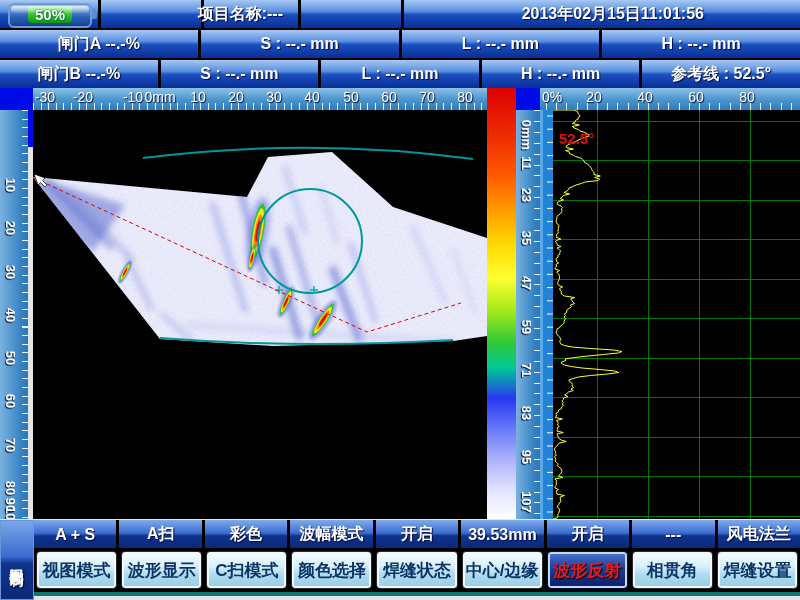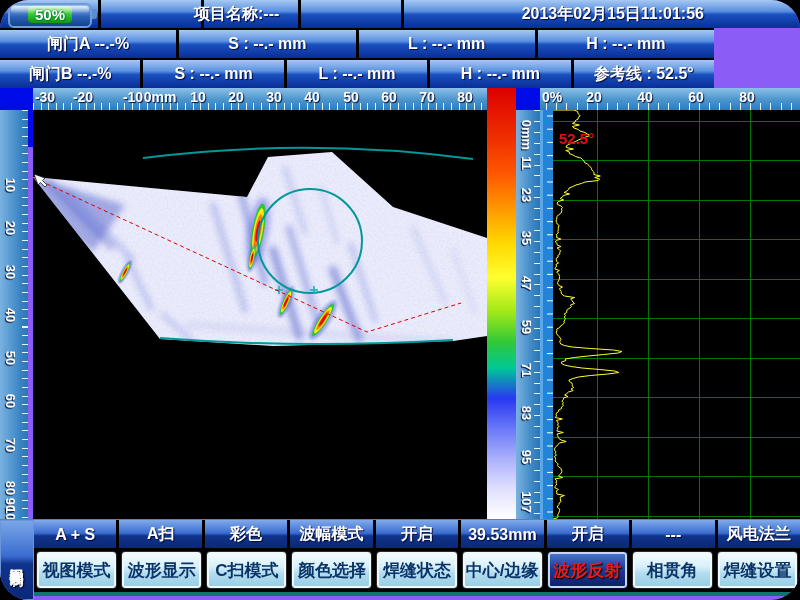--- a/index.html
+++ b/index.html
@@ -1,48 +1,48 @@
 <!DOCTYPE html>
 <html><head>
 <meta charset="utf-8">
 <style>
   html,body{margin:0;padding:0;background:#000;}
-  #screen{position:relative;width:800px;height:600px;overflow:hidden;background:#8b5cf6;
-          font-family:"Liberation Sans",sans-serif;-webkit-user-select:none;user-select:none;border-radius:29px;}
+  #screen{position:relative;width:800px;height:600px;overflow:hidden;background:#e5e5e5;
+          font-family:"Liberation Sans",sans-serif;-webkit-user-select:none;user-select:none;}
   .abs{position:absolute;}
   
   .glossy{background:linear-gradient(180deg,#a6c8f2 0%,#5a90e0 40%,#1a50c0 52%,#0a2e96 100%);}
   .topbar{left:0;top:0;width:800px;height:28px;}
   .tbdiv{top:0;width:3px;height:28px;background:#000;}
   .tbtext{color:#fff;font-weight:bold;font-size:16px;line-height:28px;text-shadow:1px 1px 1px rgba(0,0,40,.9);}
   
   .bat{left:8px;top:3px;width:80px;height:21px;border:2px solid #6e9cd8;border-radius:6px;
        background:linear-gradient(180deg,#9cc0ee,#2a62b8 55%,#16418e);overflow:hidden;}
   .batfill{position:absolute;left:18px;top:1px;width:44px;height:17px;border-radius:4px;
        background:linear-gradient(180deg,#9af08a,#2ec22e 55%,#119611);}
   .batgloss{position:absolute;left:1px;top:1px;right:1px;height:7px;border-radius:4px;
        background:linear-gradient(180deg,rgba(255,255,255,.75),rgba(255,255,255,.05));}
   .battext{position:absolute;left:0;top:0;width:100%;text-align:center;color:#fff;font-weight:bold;
        font-size:15px;line-height:19px;text-shadow:1px 1px 1px #083,0 0 2px #052;}
   .batnub{left:92px;top:9px;width:5px;height:10px;border-radius:0 3px 3px 0;background:#5a8cd0;}
   
-  .gaterow{left:0;width:714px;height:30px;display:flex;gap:3px;background:#000;border-top:2px solid #000;box-sizing:border-box;}
+  .gaterow{left:0;width:800px;height:30px;display:flex;gap:3px;background:#000;border-top:2px solid #000;box-sizing:border-box;}
   .gcell{flex:1 1 0;display:flex;align-items:center;justify-content:center;color:#fff;font-weight:bold;
          font-size:16px;text-shadow:1px 1px 1px rgba(0,0,40,.9);
          background:linear-gradient(180deg,#a6c8f2 0%,#5a90e0 40%,#1a50c0 52%,#0a2e96 100%);}
   
   .rulerbg{background:linear-gradient(180deg,#8cc0e8 0%,#4a94cc 55%,#2f7cba 100%);}
   .vrulerbg{background:linear-gradient(90deg,#7ab2e0 0%,#3a86c4 70%,#2a76b6 100%);}
   .topruler{left:33px;top:88px;width:454px;height:22px;overflow:hidden;}
   .topruler::after{content:"";position:absolute;left:0;right:0;bottom:0;height:7px;
       background:repeating-linear-gradient(90deg,#e8f4ff 0 1px,transparent 1px 7.6px);}
   .pctruler{left:540px;top:88px;width:260px;height:22px;overflow:hidden;}
   .pctruler::after{content:"";position:absolute;left:6px;right:0;bottom:0;height:7px;
       background:repeating-linear-gradient(90deg,#e8f4ff 0 1px,transparent 1px 10.2px);}
-  .hlabel{position:absolute;top:1px;transform:translateX(-50%);color:#fff;font-weight:bold;font-size:14px;
+  .hlabel{position:absolute;top:1px;transform:translateX(-50%);color:#fff;font-weight:normal;font-size:14px;
       text-shadow:1px 1px 1px rgba(0,0,40,.9);}
   .leftruler{left:0;top:110px;width:28px;height:409px;overflow:hidden;}
   .leftruler::after{content:"";position:absolute;top:0;bottom:0;right:0;width:6px;
       background:repeating-linear-gradient(180deg,#e8f4ff 0 1px,transparent 1px 8.66px);}
   .depthstrip{left:516px;top:110px;width:24px;height:409px;overflow:hidden;}
   .depthstrip::after{content:"";position:absolute;top:0;bottom:0;right:0;width:6px;
       background:repeating-linear-gradient(180deg,#e8f4ff 0 1px,transparent 1px 10.9px);}
   .vlabel{position:absolute;width:26px;height:26px;display:flex;align-items:center;justify-content:center;
       transform:rotate(90deg);color:#fff;font-weight:bold;font-size:13px;white-space:nowrap;
       text-shadow:1px 1px 1px rgba(0,0,40,.9);}
@@ -77,21 +77,21 @@
     <div class="abs bat">
       <div class="batfill"></div>
       <div class="batgloss"></div>
       <div class="battext">50%</div>
     </div>
     <div class="abs batnub"></div>
     <div class="abs tbdiv" style="left:98px"></div>
     <div class="abs tbdiv" style="left:201px"></div>
     <div class="abs tbdiv" style="left:298px"></div>
     <div class="abs tbdiv" style="left:401px"></div>
-    <div class="abs tbtext" style="left:194px;width:100px;text-align:left">项目名称:---</div>
+    <div class="abs tbtext" style="left:183px;width:100px;text-align:right">项目名称:---</div>
     <div class="abs tbtext" style="left:404px;width:300px;text-align:right">2013年02月15日11:01:56</div>
   </div>
 
   <div class="abs gaterow" id="gateA" style="top:28px">
       <div class="gcell">闸门A  --.-%</div>
       <div class="gcell">S : --.- mm</div>
       <div class="gcell">L : --.- mm</div>
       <div class="gcell">H : --.- mm</div>
     </div>
   <div class="abs gaterow" id="gateB" style="top:58px">

